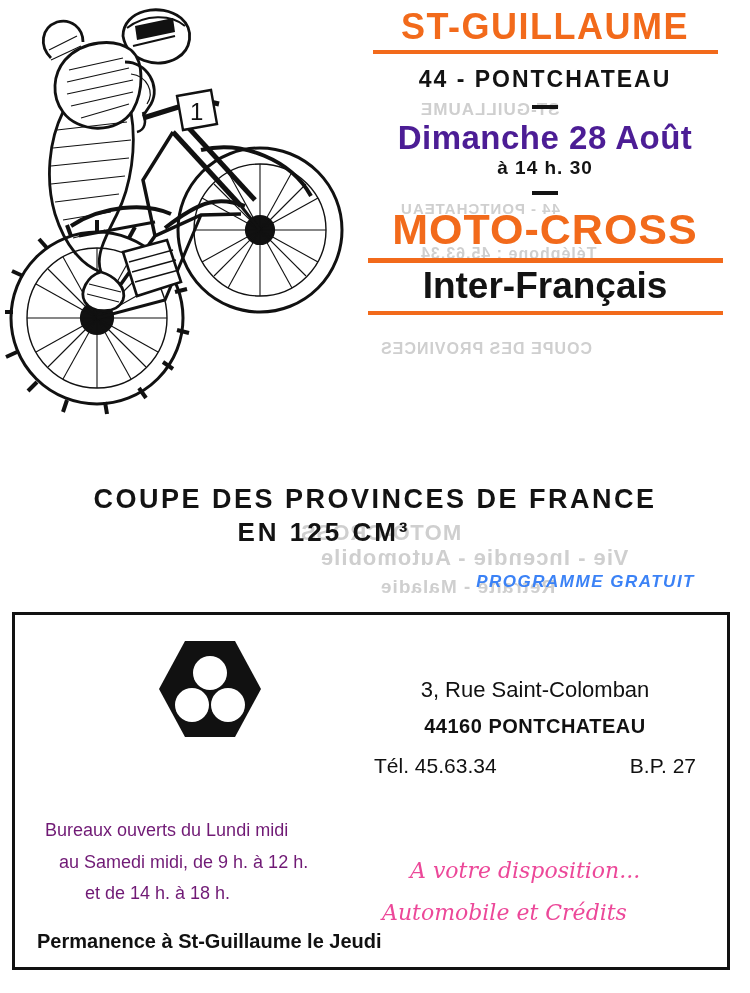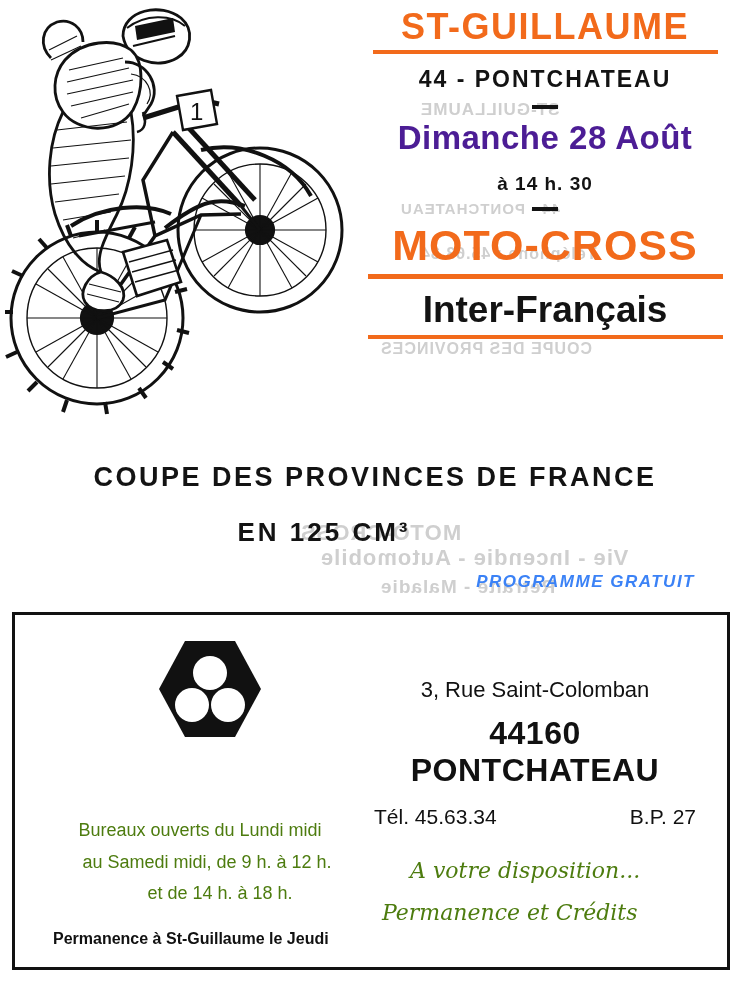--- a/index.html
+++ b/index.html
@@ -84,39 +84,39 @@
     font-size: 33px;
     font-weight: bold;
     letter-spacing: 0.5px;
     color: #4c1d95;
   }
   #time-line {
     font-size: 19px;
     font-weight: bold;
     letter-spacing: 1px;
     color: #131313;
-    margin-top: 16px;
+    margin-top: 0;
   }
   #event-type {
     font-size: 43px;
     font-weight: bold;
     letter-spacing: 1px;
     color: #f26a1b;
     margin-top: 4px;
   }
   #event-class {
     font-size: 37px;
     font-weight: bold;
     color: #131313;
-    margin-top: 10px;
+    margin-top: 2px;
   }
 
   #cup-line {
     position: absolute;
-    left: 0; top: 462px;
+    left: 0; top: 484px;
     width: 750px;
     text-align: center;
     font-size: 27px;
     font-weight: bold;
     letter-spacing: 2.5px;
     color: #131313;
   }
   #cc-line {
     position: absolute;
     left: 0; top: 517px;
@@ -169,59 +169,59 @@
     left: 355px;
     top: 62px;
     width: 330px;
     text-align: center;
     color: #111;
   }
   #addr-street {
     font-size: 22px;
   }
   #addr-city {
-    font-size: 32px;
+    font-size: 20px;
     font-weight: bold;
     margin-top: 12px;
     letter-spacing: 0.5px;
   }
   #addr-contact {
     display: flex;
     justify-content: space-between;
     margin-top: 16px;
     font-size: 21px;
     padding: 0 4px;
     text-align: right;
   }
   #hours-block {
     position: absolute;
     left: 30px;
     top: 200px;
     width: 310px;
-    text-align: center;
+    text-align: left;
     font-size: 18px;
     line-height: 1.75;
-    color: #4d7c0f;
+    color: #701a75;
   }
   #hours-block .l2 { padding-left: 14px; }
   #hours-block .l3 { padding-left: 40px; }
   #permanence {
     position: absolute;
-    left: 38px;
+    left: 22px;
     top: 315px;
-    font-size: 16px;
+    font-size: 20px;
     font-weight: bold;
     color: #111;
   }
   #script-block {
     position: absolute;
     left: 395px;
     top: 235px;
     width: 290px;
-    color: #4d7c0f;
+    color: #ec4899;
     font-family: "DejaVu Serif", serif;
     font-style: italic;
     font-size: 22px;
     line-height: 1.9;
   }
   #script-block .s2 { margin-left: -28px; }
 </style>
 </head>
 <body>
 
@@ -422,15 +422,15 @@
   <div id="hours-block">
     <div class="l1">Bureaux ouverts du Lundi midi</div>
     <div class="l2">au Samedi midi, de 9 h. à 12 h.</div>
     <div class="l3">et de 14 h. à 18 h.</div>
   </div>
 
   <div id="permanence">Permanence à St-Guillaume le Jeudi</div>
 
   <div id="script-block">
     <div class="s1">A votre disposition...</div>
-    <div class="s2">Permanence et Crédits</div>
+    <div class="s2">Automobile et Crédits</div>
   </div>
 </div>
 
 </body></html>

